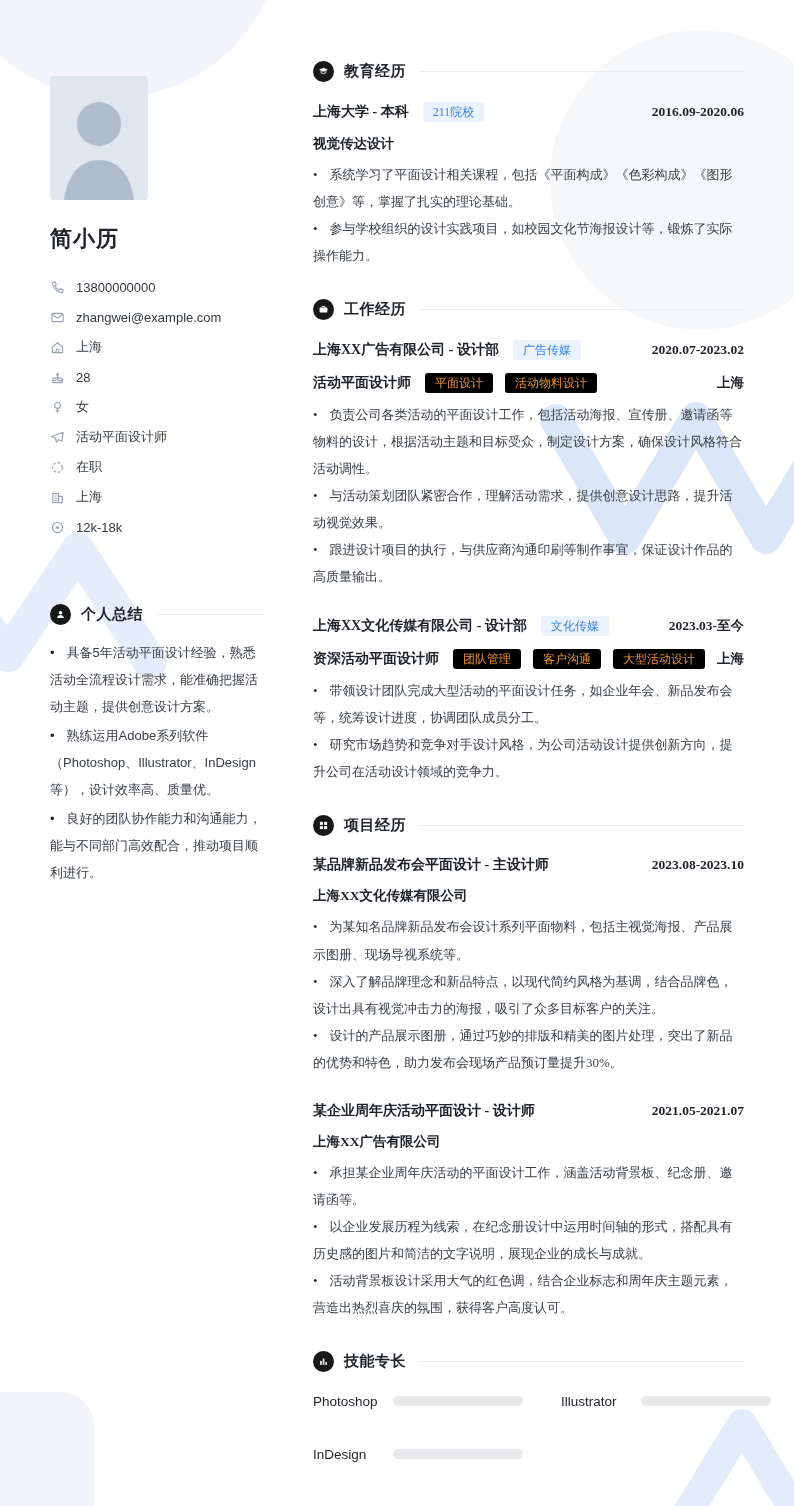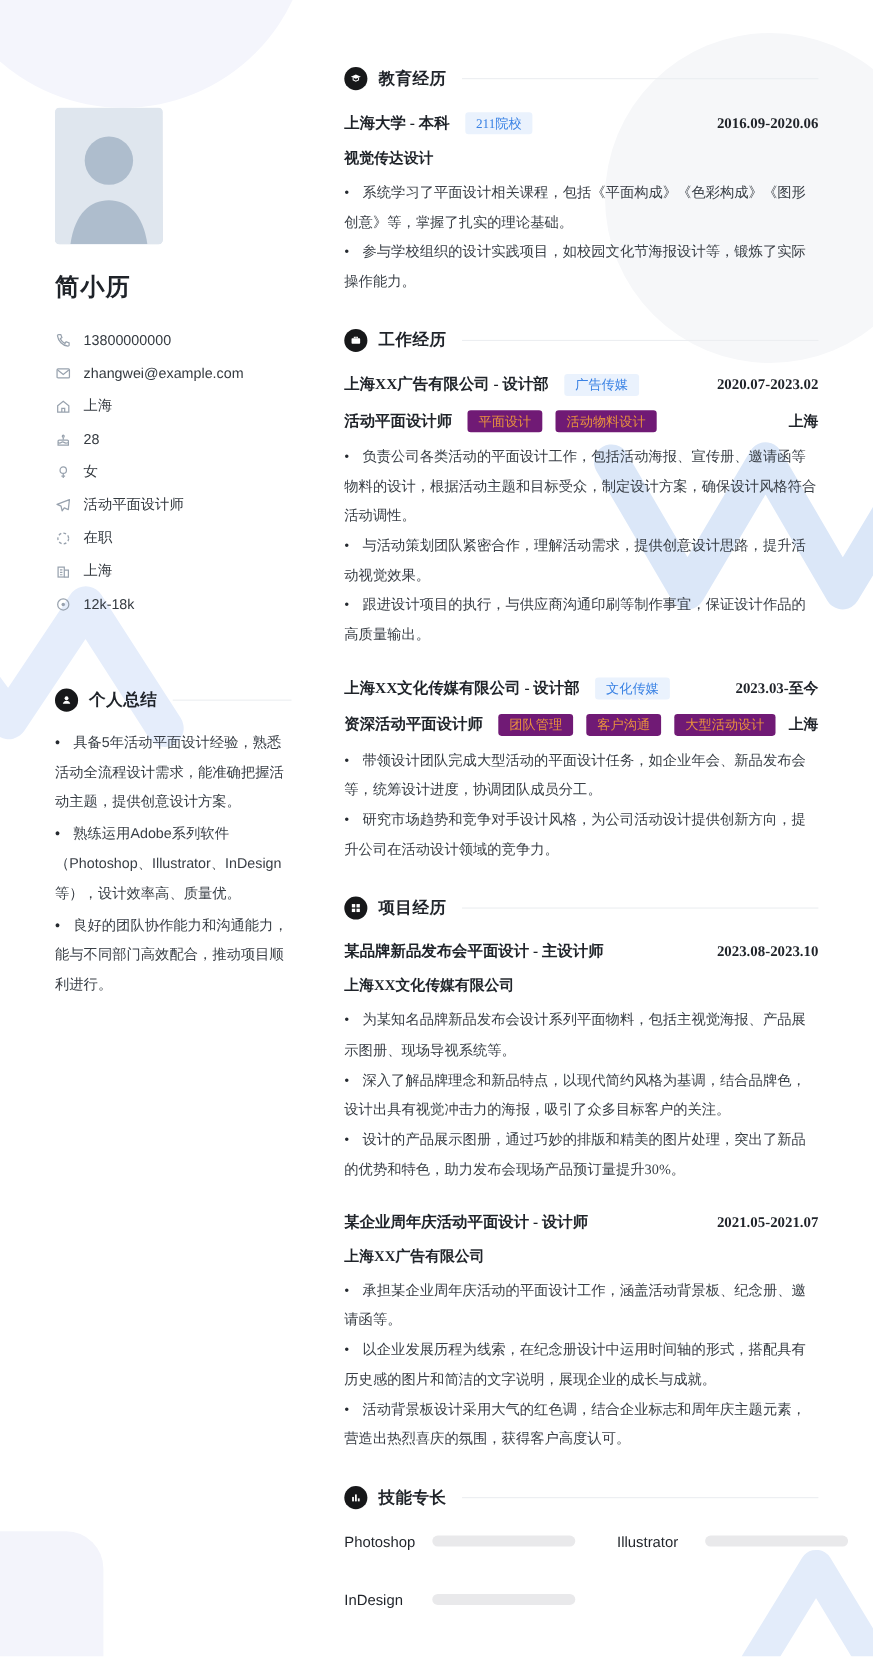--- a/index.html
+++ b/index.html
@@ -3,21 +3,21 @@
 <meta charset="utf-8">
 <style>
   * { box-sizing: border-box; margin: 0; padding: 0; }
   html,body { background:#fff; }
   body { font-family: "Liberation Sans", "DejaVu Sans", sans-serif; color:#24292f; }
   .page { position:relative; width:794px; height:1506px; background:#fff; overflow:hidden; margin:0 auto; }
   .deco { position:absolute; inset:0; pointer-events:none; z-index:0; }
   .content { position:relative; z-index:1; display:flex; padding:0 50px; }
 
   
-  .sidebar { width:215px; flex:0 0 215px; padding-top:98px; }
+  .sidebar { width:215px; flex:0 0 215px; padding-top:76px; }
   .photo { width:98px; height:124px; border-radius:4px; overflow:hidden;
            background:linear-gradient(180deg,#e8edf4 0%,#d4dde8 100%); }
   .photo svg { display:block; }
   .name { margin-top:24px; font-size:22px; font-weight:700; color:#1f2329; letter-spacing:1px; }
   .contacts { margin-top:18px; }
   .contact-row { display:flex; align-items:center; height:30px; font-size:13px; color:#343a40; }
   .contact-row .cicon { width:15px; height:15px; margin-right:11px; flex:0 0 15px; color:#98a2ae; }
   .contact-row .cicon svg { display:block; width:15px; height:15px; }
 
   
@@ -48,21 +48,21 @@
   .eleft { display:flex; align-items:center; min-width:0; }
   .etitle { font-size:14px; font-weight:700; color:#1f2329; white-space:nowrap; }
   .edate { font-size:13.5px; font-weight:700; color:#1f2329; white-space:nowrap; margin-left:12px; }
   .eloc { font-size:13.5px; font-weight:700; color:#1f2329; margin-left:12px; }
   .esub { margin-top:13px; font-size:13.5px; font-weight:700; color:#1f2329; }
   .entry .blt { margin-top:8px; }
 
   .tag { display:inline-block; font-size:12px; line-height:20px; padding:0 10px; border-radius:3px;
          margin-left:14px; white-space:nowrap; }
   .tag-blue { background:#eaf2fd; color:#3a82e4; }
-  .tag-orange { background:#701a75; color:#e9923d; }
+  .tag-orange { background:#000000; color:#e9923d; }
   .tag + .tag { margin-left:12px; }
 
   
   .skills-grid { display:grid; grid-template-columns:1fr 1fr; column-gap:26px; row-gap:20px; margin-top:22px;gap:38px; }
   .skill { display:flex; align-items:center; }
   .skill-name { font-size:13.5px; color:#1f2329; margin-right:14px; min-width:66px; }
   .skill-bar { width:130px; height:10px; border-radius:5px; background:#e9e9eb; overflow:hidden; }
   .skill-fill { height:100%; border-radius:5px; background:#e4ebf9; }
 </style>
 </head>

